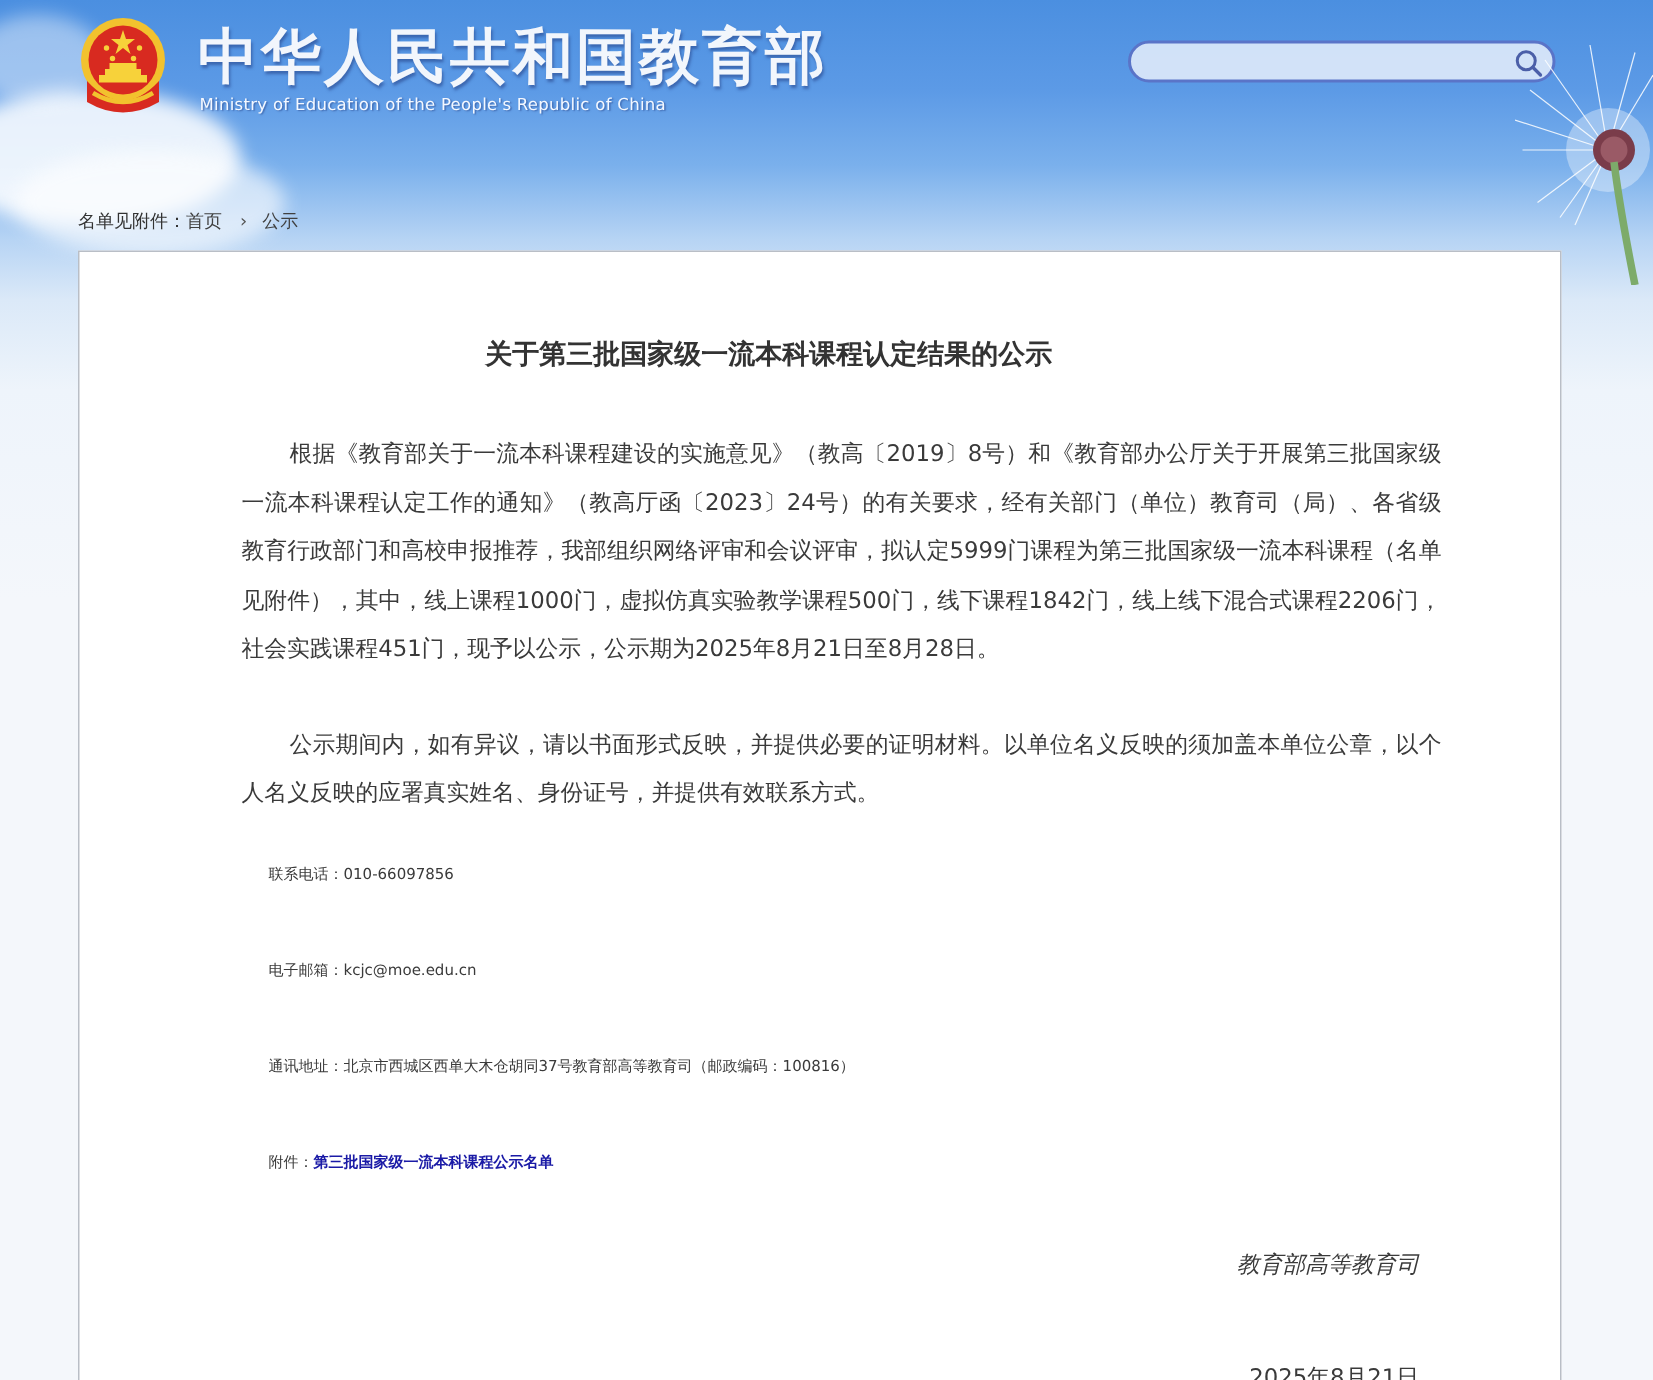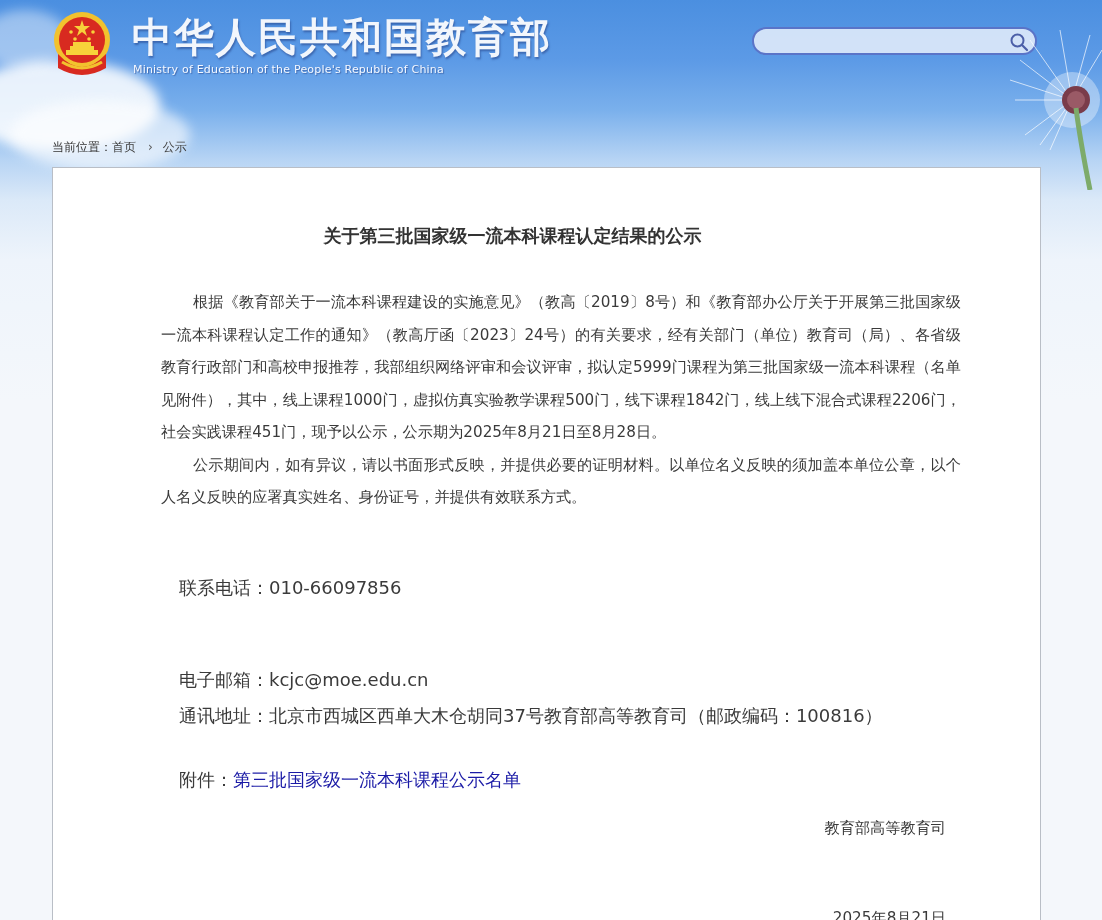--- a/index.html
+++ b/index.html
@@ -23,23 +23,23 @@
   .breadcrumb { position: absolute; left: 52px; top: 139px; font-size: 12px; color: #333; white-space: nowrap; }
   .breadcrumb span { display: inline-block; }
   .breadcrumb .sep { margin: 0 10px 0 12px; color: #555; }
   .breadcrumb a { color: #404040; text-decoration: none; }
   .panel { position: absolute; left: 52px; top: 167px; width: 989px; height: 780px; background: #fff;
     border: 1px solid #b9bec6; box-sizing: border-box; }
   .article-title { position: absolute; left: 0; top: 56px; width: 919px; text-align: center; font-size: 18px;
     font-weight: bold; color: #333; }
   .content { position: absolute; left: 108px; top: 118px; width: 800px; font-size: 15.2px; color: #3a3a3a; }
   .para { margin: 0; line-height: 32.5px; text-indent: 32px; text-align: justify; }
-  .para2 { }
-  .line-item { position: absolute; left: 32px; font-size: 18px; color: #3a3a3a; white-space: nowrap; }
-  .line-item a { color: #1a1aa6; text-decoration: none; }
+  .para2 { margin-top: 31px; }
+  .line-item { position: absolute; left: 32px; font-size: 10px; color: #3a3a3a; white-space: nowrap; }
+  .line-item a { color: #1a1aa6; text-decoration: none; font-weight: bold; }
   .signature { position: absolute; right: 94px; font-size: 15.2px; color: #3a3a3a; white-space: nowrap; }
 </style>
 </head>
 <body>
 
 <div class="cloud" style="left:-40px;top:60px;width:200px;height:90px;"></div>
 <div class="cloud" style="left:10px;top:100px;width:180px;height:70px;opacity:0.7;"></div>
 <div class="cloud" style="left:-20px;top:10px;width:90px;height:60px;opacity:0.5;"></div>
 
 <div class="header">
@@ -82,39 +82,39 @@
         <line x1="62" y1="70" x2="30" y2="115"></line>
     </g>
     <circle cx="62" cy="70" r="28" fill="rgba(255,255,255,0.35)"></circle>
     <circle cx="66" cy="70" r="14" fill="#7a3c4a"></circle>
     <circle cx="66" cy="70" r="9" fill="#9a5a66"></circle>
     <path d="M66 78 Q70 110 80 160" stroke="#7dab6a" stroke-width="5" fill="none"></path>
   </svg>
 </div>
 
 <div class="breadcrumb">
-  <span>当前位置：</span><a href="#">首页</a><span class="sep">›</span><a href="#">公示</a>
+  <span>名单见附件：</span><a href="#">首页</a><span class="sep">›</span><a href="#">公示</a>
 </div>
 
 <div class="panel">
   <div class="article-title">关于第三批国家级一流本科课程认定结果的公示</div>
 
   <div class="content">
     <p class="para">根据《教育部关于一流本科课程建设的实施意见》（教高〔2019〕8号）和《教育部办公厅关于开展第三批国家级一流本科课程认定工作的通知》（教高厅函〔2023〕24号）的有关要求，经有关部门（单位）教育司（局）、各省级教育行政部门和高校申报推荐，我部组织网络评审和会议评审，拟认定5999门课程为第三批国家级一流本科课程（名单见附件），其中，线上课程1000门，虚拟仿真实验教学课程500门，线下课程1842门，线上线下混合式课程2206门，社会实践课程451门，现予以公示，公示期为2025年8月21日至8月28日。</p>
     <p class="para para2">公示期间内，如有异议，请以书面形式反映，并提供必要的证明材料。以单位名义反映的须加盖本单位公章，以个人名义反映的应署真实姓名、身份证号，并提供有效联系方式。</p>
   </div>
 
   <div class="line-item" style="top:408px; left:126px;">
     <span>联系电话：</span><span>010-66097856</span>
   </div>
-  <div class="line-item" style="top:472px; left:126px;margin-top:28px;">
+  <div class="line-item" style="top:472px; left:126px;">
     <span>电子邮箱：</span><span>kcjc@moe.edu.cn</span>
   </div>
   <div class="line-item" style="top:536px; left:126px;">
     <span>通讯地址：</span><span>北京市西城区西单大木仓胡同37号教育部高等教育司（邮政编码：100816）</span>
   </div>
   <div class="line-item" style="top:600px; left:126px;">
     <span>附件：</span><a href="#">第三批国家级一流本科课程公示名单</a>
   </div>
 
-  <div class="signature" style="top:650px;">教育部高等教育司</div>
+  <div class="signature" style="top:665px;font-style:italic;">教育部高等教育司</div>
   <div class="signature" style="top:740px;">2025年8月21日</div>
 </div>
 
 </body></html>

